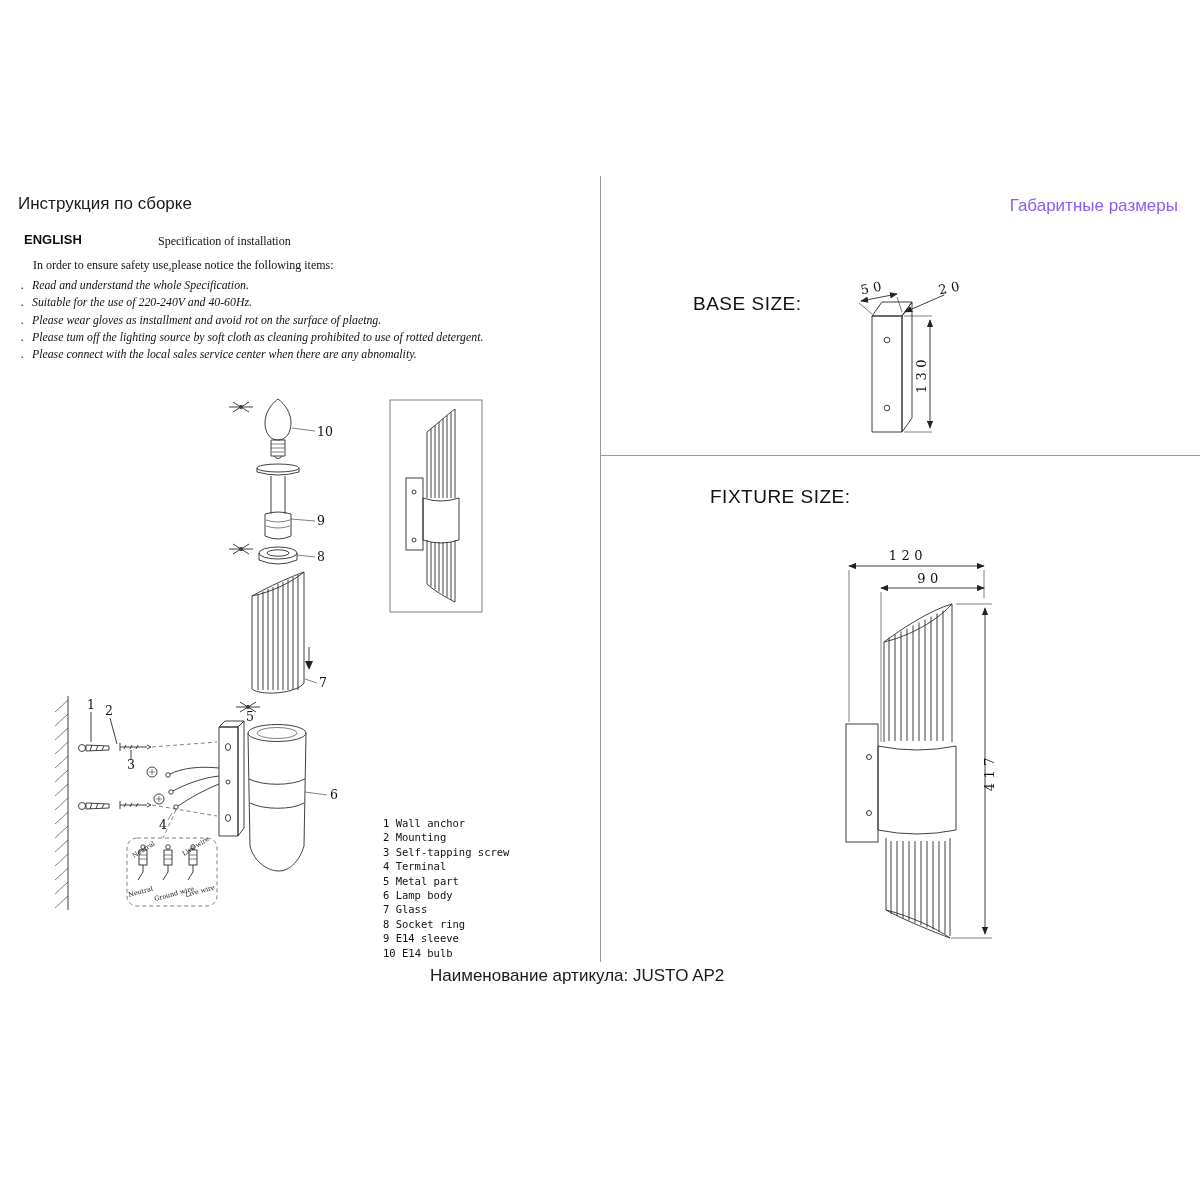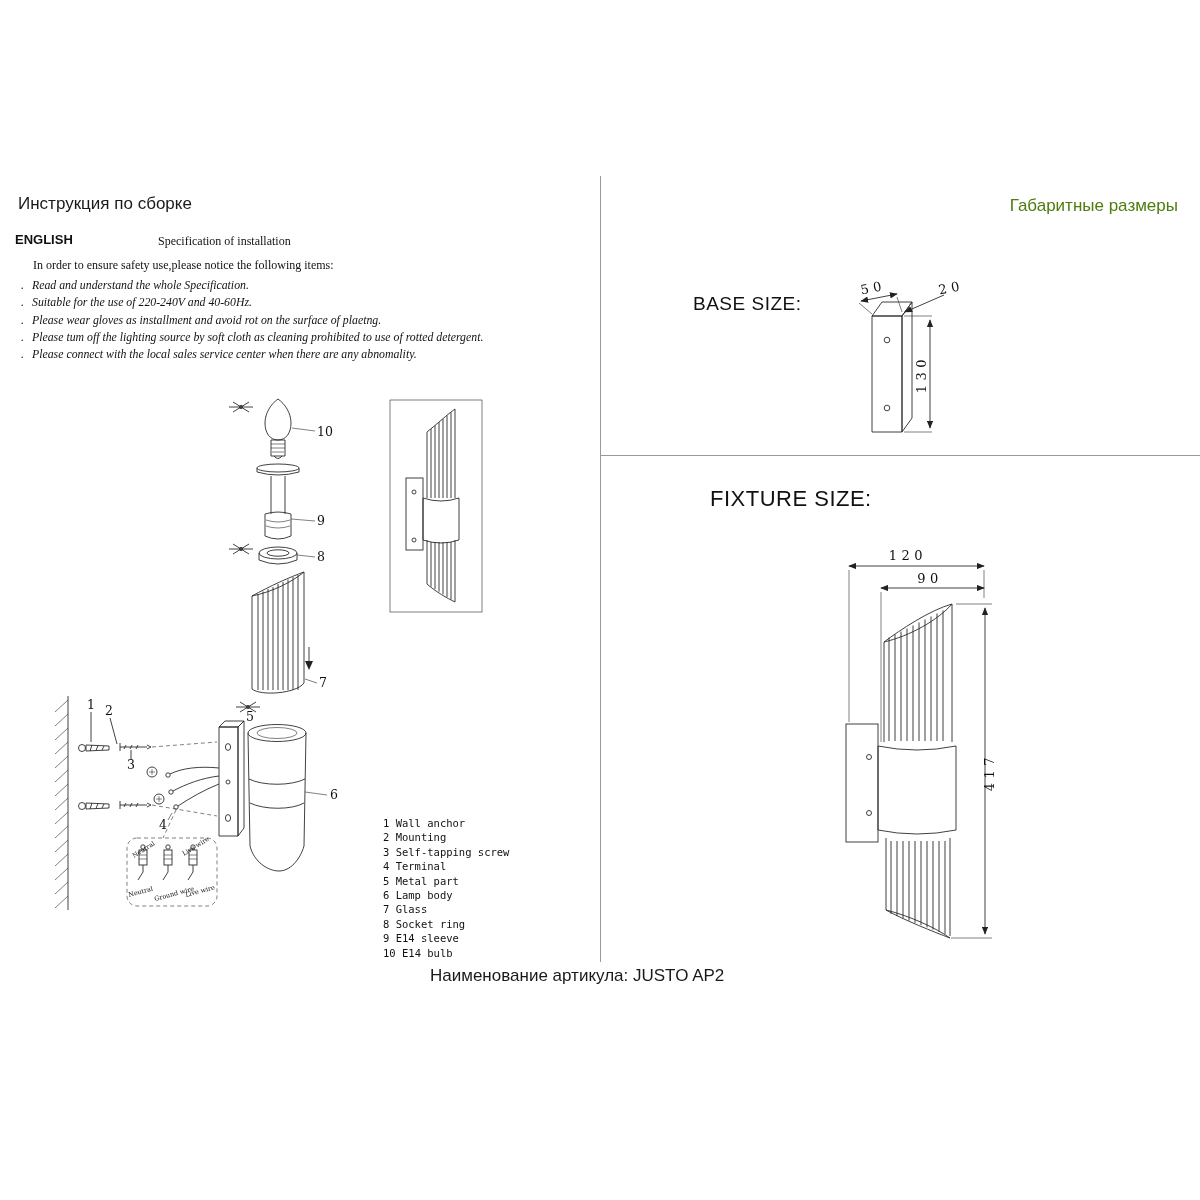--- a/index.html
+++ b/index.html
@@ -2,30 +2,30 @@
 <html><head>
 <meta charset="utf-8">
 <style>
   * { margin:0; padding:0; box-sizing:border-box; }
   html,body { width:1200px; height:1200px; background:#fff; }
   body { font-family:"Liberation Sans", sans-serif; color:#111; }
   .page { position:relative; width:1200px; height:1200px; background:#fff; overflow:hidden; }
   .art { position:absolute; left:0; top:0; width:1200px; height:1200px; }
   .abs { position:absolute; }
   .heading-left  { left:18px;  top:194px; font-size:17px; color:#1a1a1a; }
-  .heading-right { right:22px; top:196px; font-size:17px; color:#4d7c0f; }
-  .english  { left:15px;  top:232px; font-size:13px; font-weight:700; }
+  .heading-right { right:22px; top:196px; font-size:17px; color:#8b5cf6; }
+  .english  { left:24px;  top:232px; font-size:13px; font-weight:700; }
   .spec-sub { left:158px; top:234px; font-family:"Liberation Serif", serif; font-size:12px; }
   .intro    { left:33px;  top:258px; font-family:"Liberation Serif", serif; font-size:12px; white-space:nowrap; }
   .items    { left:21px;  top:277px; font-family:"Liberation Serif", serif; font-size:11.8px; }
   .item     { line-height:17.3px; white-space:nowrap;font-style:italic; }
   .blt      { display:inline-block; width:11px; }
   .plist    { left:383px; top:816px; font-family:"DejaVu Sans Mono", monospace; font-size:10.5px; line-height:14.4px; }
   .base-heading    { left:693px; top:249px; font-size:19px; letter-spacing:0.5px;margin-top:44px; }
-  .fixture-heading { left:710px; top:486px; font-size:22px; letter-spacing:0.5px; }
+  .fixture-heading { left:710px; top:486px; font-size:19px; letter-spacing:0.5px; }
   .footer   { left:430px; top:966px; font-size:17px; color:#1a1a1a; }
 
   .art line, .art path, .art rect, .art circle, .art ellipse { stroke:#2b2b2b; stroke-width:0.9; fill:none; }
   .art .thin { stroke-width:0.6; }
   .art .dash { stroke-dasharray:4 3; stroke-width:0.6; }
   .art .fillarrow { fill:#222; stroke:none; }
   .art .divider { stroke:#999; stroke-width:1; }
   .art text { stroke:none; fill:#111; }
   .art .dim { font-family:"DejaVu Serif", serif; font-size:13px; letter-spacing:4.5px; }
   .art .co  { font-family:"DejaVu Serif", serif; font-size:12.5px; }

